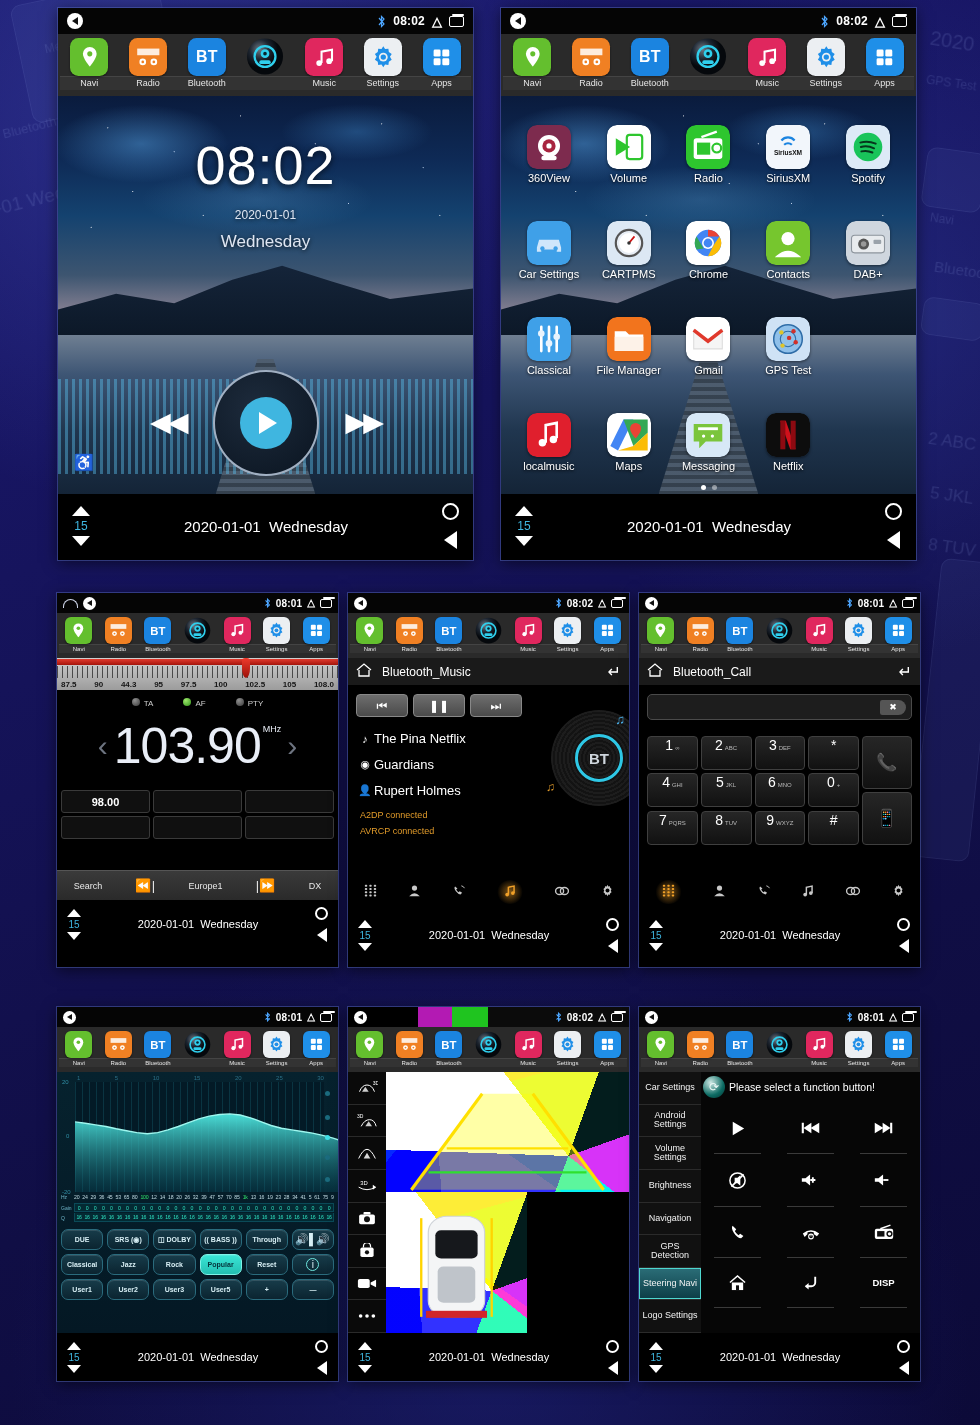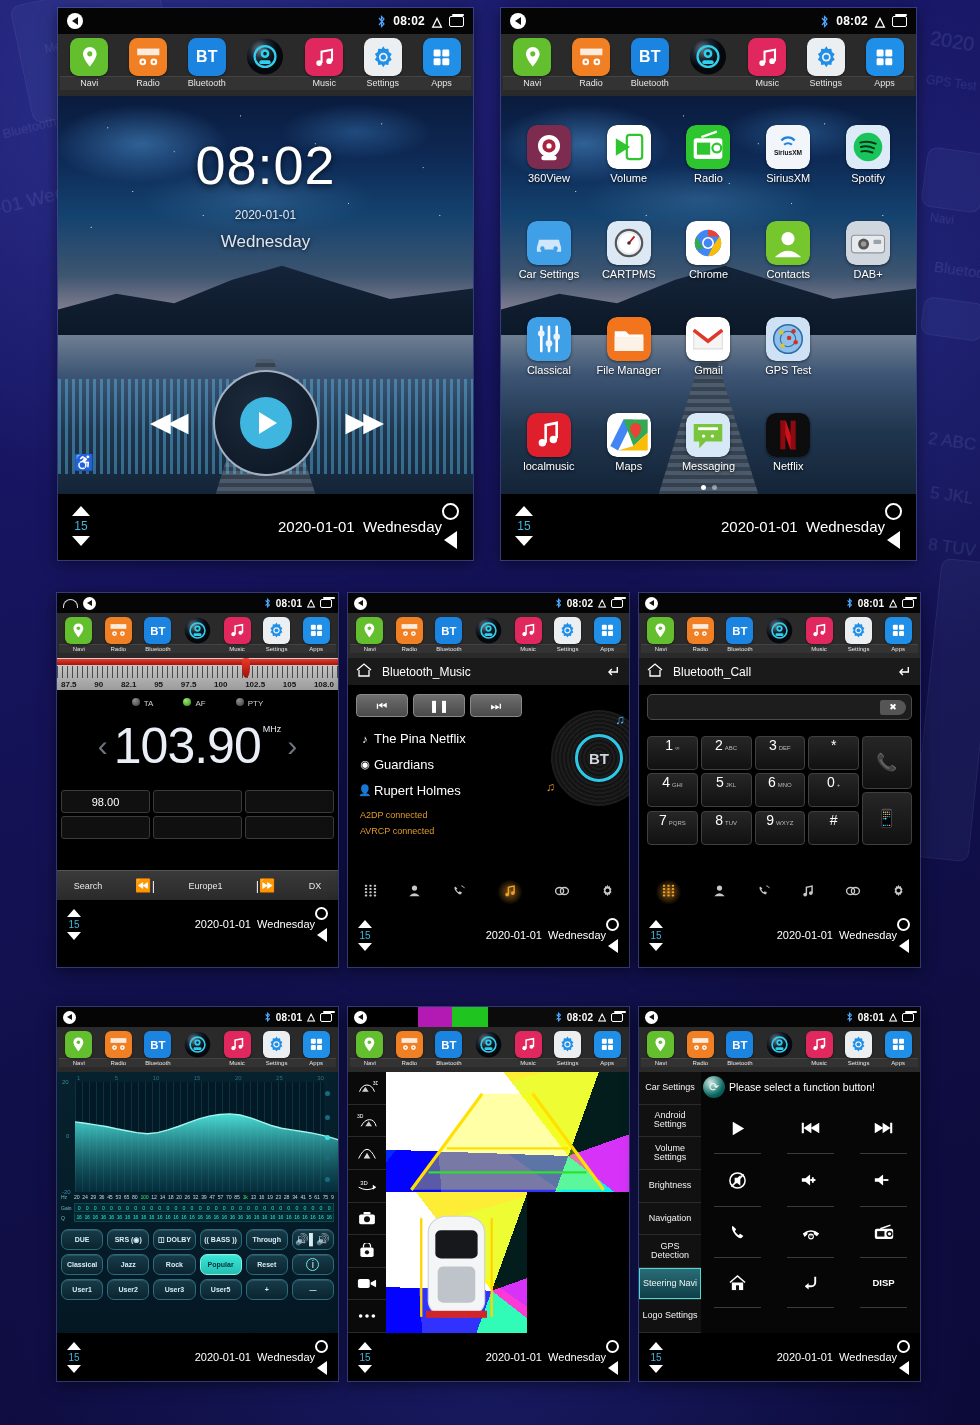--- a/index.html
+++ b/index.html
@@ -61,21 +61,21 @@
   .dock-row { display:flex; justify-content:space-around; align-items:flex-end; }
   .dock-item { display:flex; flex-direction:column; align-items:center; width:14.2%; }
   .dk-ic { border-radius:22%; display:flex; align-items:center; justify-content:center; color:#fff; }
   .dock-labels { display:flex; justify-content:space-around; background:#333; border-top:1px solid #444; }
   .dock-labels span { width:14.2%; text-align:center; color:#e6e6e6; }
 
   
   .navbar { background:#000; display:flex; align-items:center; position:relative; }
   .navbar .vol { display:flex; flex-direction:column; align-items:center; }
   .tri-up,.tri-dn{width:0;height:0;}
-  .navbar .cdate { flex:1; text-align:right; color:#fff; }
+  .navbar .cdate { flex:1; text-align:center; color:#fff; }
   .navbar .right { display:flex; flex-direction:column; align-items:center; }
   .circ-o { border:2px solid #fff; border-radius:50%; }
   .tri-left{width:0;height:0;}
 
   
   .titlebar{ background:#1a1a1a; display:flex; align-items:center; border-bottom:1px solid #000;}
 
   
   .wall {
     position:relative;
@@ -147,21 +147,21 @@
   .redbar{position:absolute;left:0;right:0;top:1px;height:6px;background:linear-gradient(#e23b2e,#a5150c);}
   .needle{position:absolute;width:8px;height:20px;background:linear-gradient(#ee3a2c,#9c120a);
     border-radius:3px 3px 50% 50%;top:0;}
   .freqnums{display:flex;justify-content:space-between;padding:0 4px;color:#151515;font-weight:bold;}
   .rdsrow{display:flex;justify-content:center;gap:30px;color:#cfcfcf;}
   .rds-dot{width:8px;height:8px;border-radius:50%;display:inline-block;margin-right:4px;
      background:radial-gradient(circle at 35% 30%,#8f8f8f,#3a3a3a);}
   .rds-dot.on{background:radial-gradient(circle at 35% 30%,#9de86b,#2f8f18);}
   .bigfreq{display:flex;align-items:center;justify-content:center;color:#e9eef7;}
   .arrowL,.arrowR{color:#6d7480;}
-  .presets{display:grid;grid-template-columns:repeat(3,1fr);gap:3px;padding:0 4px;}
+  .presets{display:grid;grid-template-columns:repeat(3,1fr);gap:3px;padding:0 4px;font-weight:bold;}
   .pbtn{background:#101010;border:1px solid #3a3a3a;border-radius:3px;color:#fff;display:flex;align-items:center;justify-content:center;}
   .radiofoot{background:linear-gradient(#3a3a3a,#2a2a2a);display:flex;align-items:center;justify-content:space-around;color:#e8e8e8;border-top:1px solid #555;}
 
   
   .btbtnrow{display:flex;gap:5px;}
   .btbtn{background:linear-gradient(#6e6e6e,#4a4a4a);border:1px solid #888;border-radius:4px;
      display:flex;align-items:center;justify-content:center;color:#fff;}
   .trackline{display:flex;align-items:center;color:#fff;}
   .tl-ic{color:#fff;display:inline-flex;justify-content:center;}
   .btstat{color:#e09a2a;}
@@ -820,21 +820,21 @@
         <span>Apps</span>
       </div>
   </div>
   <div class="freqstrip" style="height:32px">
     <div class="redbar"></div>
       <div class="ticks"></div>
     <div class="needle" style="left:66%"></div>
     <div class="freqnums" id="radioScale" style="position:absolute;bottom:1px;left:0;right:0;font-size:8px">
         <span>87.5</span>
         <span>90</span>
-        <span>82.1</span>
+        <span>44.3</span>
         <span>95</span>
         <span>97.5</span>
         <span>100</span>
         <span>102.5</span>
         <span>105</span>
         <span>108.0</span>
       </div>
   </div>
   <div style="background:#000;height:180px;position:relative">
     <div class="rdsrow" id="rdsRow" style="font-size:8px;padding-top:8px">

